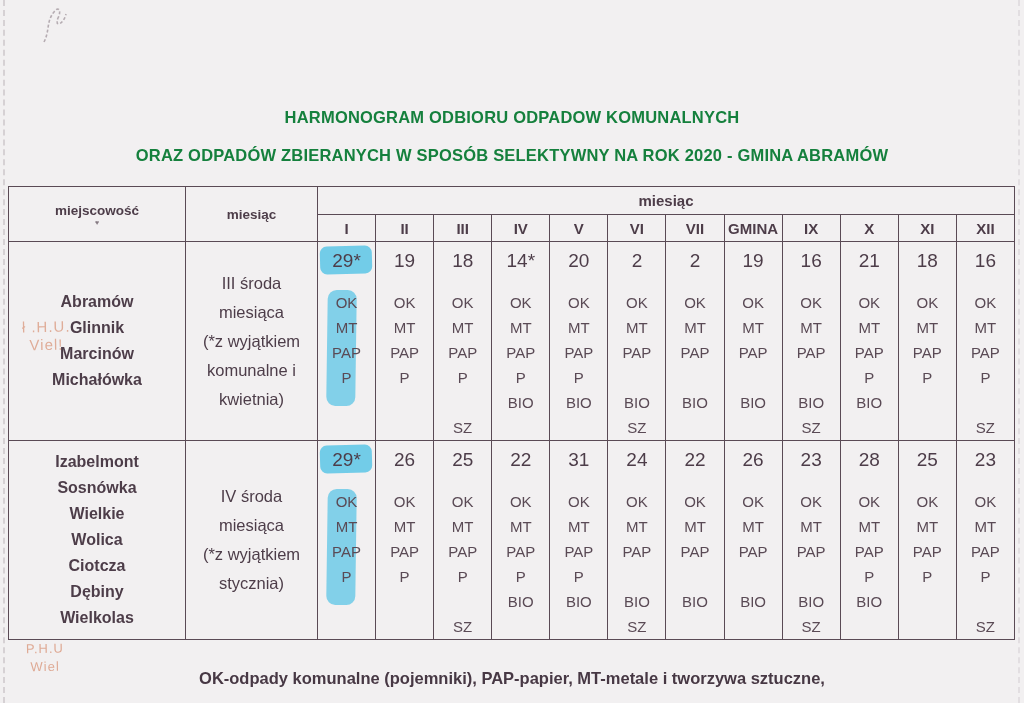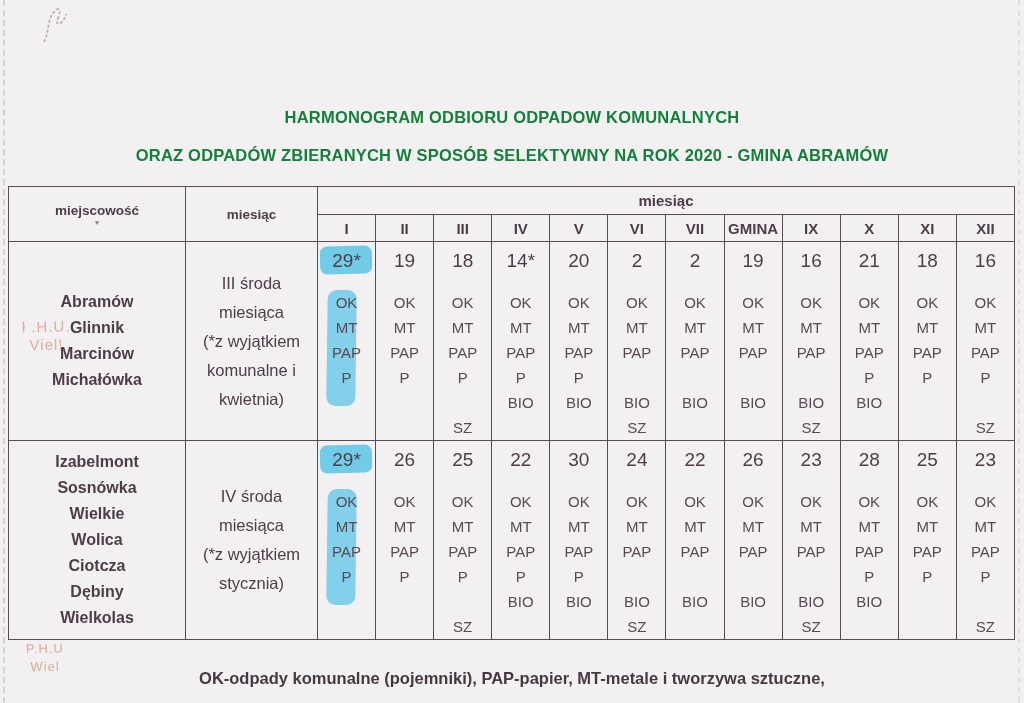--- a/index.html
+++ b/index.html
@@ -325,21 +325,21 @@
             <div class="date"><span>22</span></div>
             <div class="gap"></div>
             <div class="code-line">OK</div>
             <div class="code-line">MT</div>
             <div class="code-line">PAP</div>
             <div class="code-line">P</div>
             <div class="code-line">BIO</div>
             <div class="code-line"></div>
           </td>
           <td class="data-cell">
-            <div class="date"><span>30</span></div>
+            <div class="date"><span>31</span></div>
             <div class="gap"></div>
             <div class="code-line">OK</div>
             <div class="code-line">MT</div>
             <div class="code-line">PAP</div>
             <div class="code-line">P</div>
             <div class="code-line">BIO</div>
             <div class="code-line"></div>
           </td>
           <td class="data-cell">
             <div class="date"><span>24</span></div>

